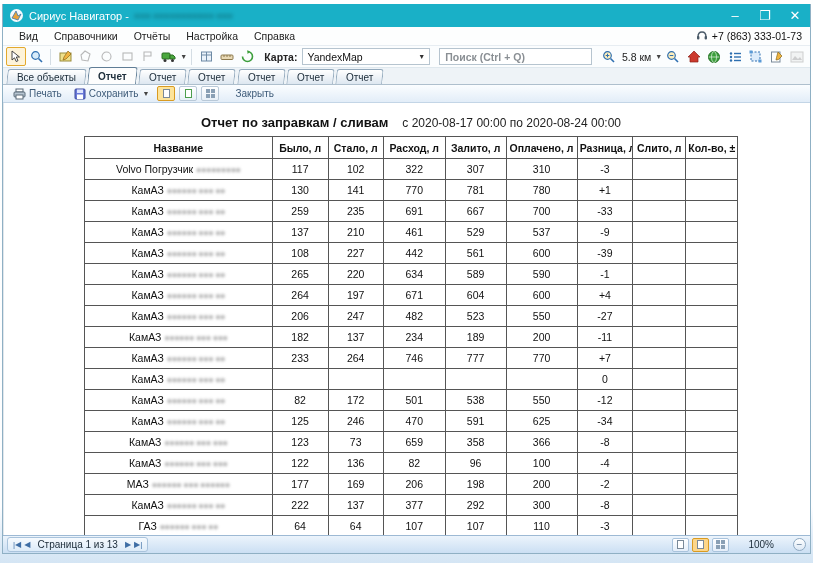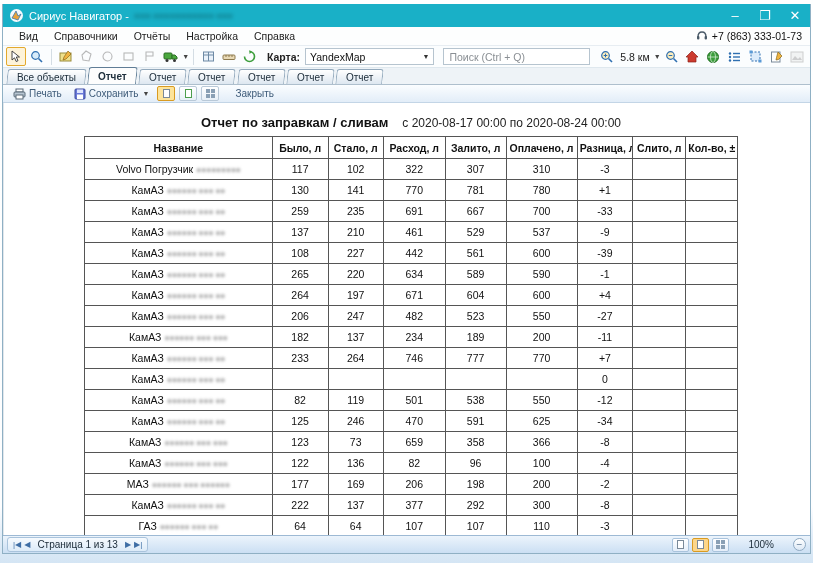--- a/index.html
+++ b/index.html
@@ -28,21 +28,21 @@
   
   .toolbar { height:22px; background:#fbfdfe; border-bottom:1px solid #dfe8ee; display:flex; align-items:center; padding:0 3px; gap:1px; flex:0 0 auto; }
   .tb-btn { width:20px; height:19px; display:flex; align-items:center; justify-content:center; border:1px solid transparent; border-radius:2px; }
   .tb-btn.active { background:#fdf3d9; border-color:#e3a92d; }
   .tb-btn.disabled { opacity:.45; filter:grayscale(1); }
   .tb-sep { width:1px; height:16px; background:#d4dde4; margin:0 3px; }
   .caret { font-size:7px; color:#444; margin-left:1px; }
   .map-label { font-size:10.5px; color:#222; margin:0 4px 0 6px; font-weight:bold; }
   .combobox { width:130px; height:17px; background:#fff; border:1px solid #b6c4cf; display:flex; align-items:center; padding:4px 4px; font-size:10.5px; color:#111; }
   .combobox .cb-caret { margin-left:auto; font-size:7px; color:#333; }
-  .search-input { flex:1 1 auto; height:17px; border:1px solid #b6c4cf; font-size:10.5px; padding:0 5px; margin:0 6px 0 8px; font-family:"Liberation Sans",sans-serif; color:#222; }
+  .search-input { flex:1 1 auto; height:17px; border:1px solid #b6c4cf; font-size:10.5px; padding:0 5px; margin:0 6px 0 8px; font-family:"Liberation Sans",sans-serif; color:#222;font-weight:bold; }
   .search-input::placeholder { color:#8a8f94; }
   .scale-text { font-size:10.5px; color:#222; margin:0 2px; white-space:nowrap; }
   
   .tabbar { height:17px; background:#eef3f7; border-bottom:1px solid #aebfcd; display:flex; align-items:flex-end; padding-left:4px; flex:0 0 auto; }
   .tab { height:15px; padding:0 9px; display:flex; align-items:center; font-size:10px; color:#20303d;
          background:linear-gradient(#ffffff,#dde7f0); border:1px solid #93a9bc; border-bottom:none;
          border-radius:3px 3px 0 0; margin-right:2px; transform:skewX(-6deg); }
   .tab > span { transform:skewX(6deg); white-space:nowrap; }
   .tab.active { background:#fdfdfd; height:17px; border-color:#5f7d96; position:relative; z-index:2; font-weight:bold; }
   
@@ -462,21 +462,21 @@
             <td></td>
             <td></td>
             <td></td>
             <td>0</td>
             <td></td>
             <td></td>
           </tr>
           <tr>
             <td><span>КамАЗ</span> <span class="redacted">●●●●●● ●●● ●●</span></td>
             <td>82</td>
-            <td>119</td>
+            <td>172</td>
             <td>501</td>
             <td>538</td>
             <td>550</td>
             <td>-12</td>
             <td></td>
             <td></td>
           </tr>
           <tr>
             <td><span>КамАЗ</span> <span class="redacted">●●●●●● ●●● ●●</span></td>
             <td>125</td>

